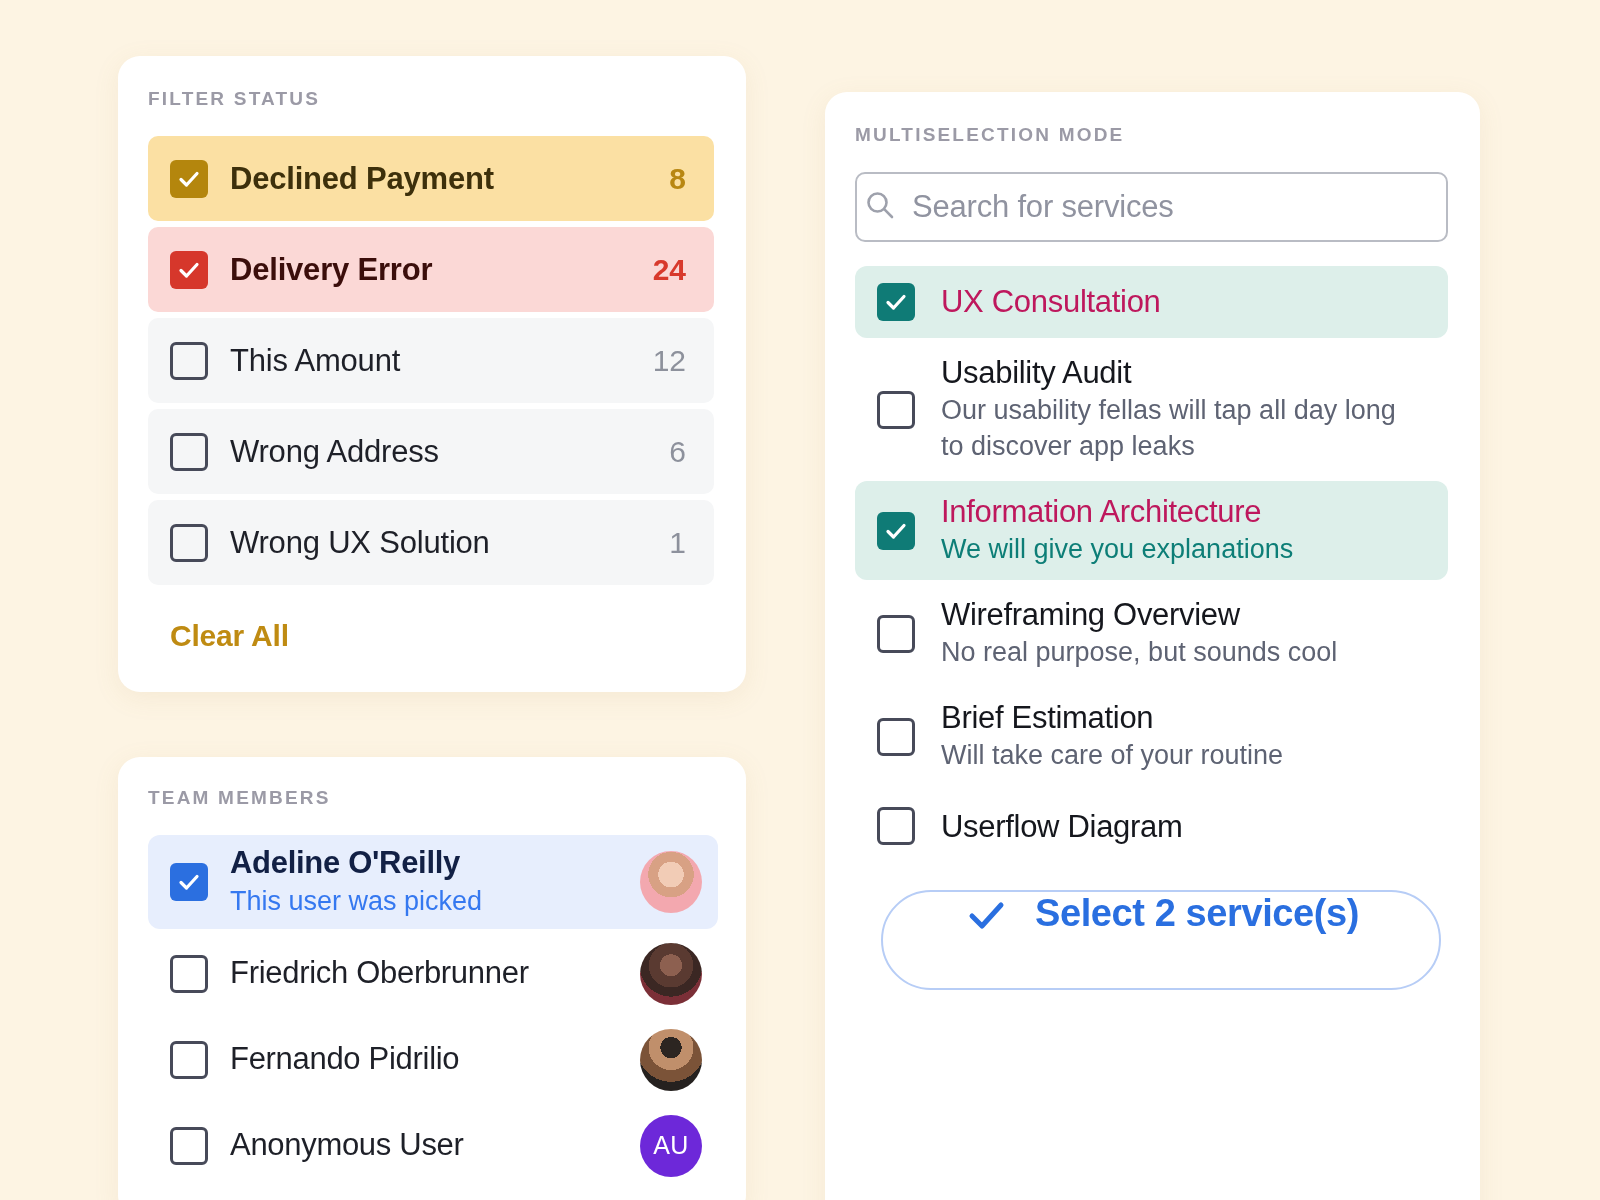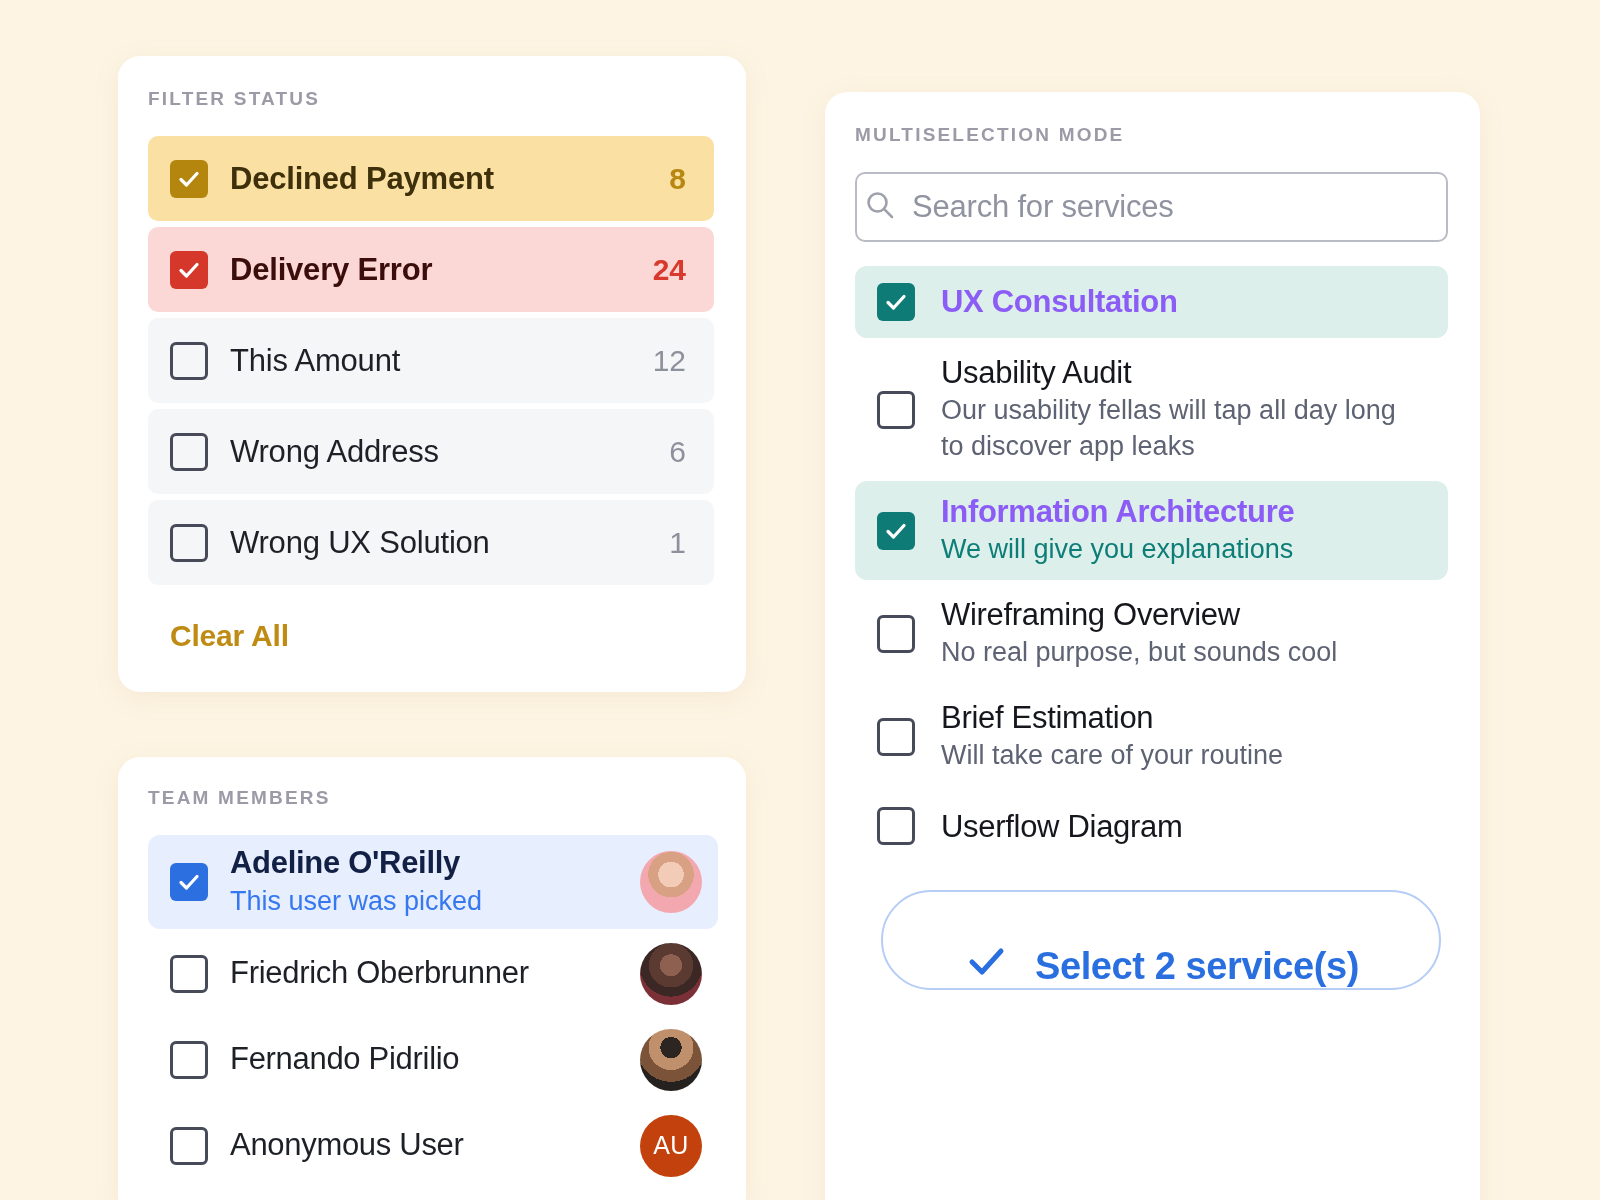--- a/index.html
+++ b/index.html
@@ -123,21 +123,21 @@
   }
 
   .avatar {
     width: 62px; height: 62px;
     border-radius: 50%;
     flex: 0 0 62px;
     overflow: hidden;
     position: relative;
   }
   .avatar.initials {
-    background: #c2410c;
+    background: #6d28d9;
     color: #ffffff;
     font-size: 25px;
     font-weight: 500;
     display: flex; align-items: center; justify-content: center;
     letter-spacing: 0.5px;
   }
 
   
   #multi-card { left: 825px; top: 60px; width: 655px; height: 1144px; margin-top: 32px; }
   #multi-card .inner { padding: 32px 32px 0 30px; }
@@ -169,39 +169,39 @@
     min-height: 72px;
   }
   .svc-row.selected { background: #ddefea; }
   .svc-row .texts { flex: 1; }
   .svc-row .title {
     font-size: 31px;
     color: #15171d;
     letter-spacing: -0.3px;
     line-height: 1.2;
   }
-  .svc-row.selected .title { font-weight: 700; color: #8b5cf6; }
+  .svc-row.selected .title { font-weight: 400; color: #be185d; }
   .svc-row .desc {
     font-size: 27px;
     color: #5e6373;
     line-height: 1.33;
     margin-top: 2px;
     max-width: 470px;
   }
   .svc-row.selected .desc { color: #0d7e77; }
 
   #select-btn {
     margin: 28px 0 0 26px;
     width: 560px;
     height: 100px;
     border: 2px solid #b7cdf6;
     border-radius: 50px;
     background: #ffffff;
     display: flex;
-    align-items: flex-end;
+    align-items: flex-start;
     justify-content: center;
     gap: 26px;
     cursor: pointer;
   }
   #select-btn .btn-label {
     font-size: 38px;
     font-weight: 700;
     color: #2a6fe0;
     letter-spacing: -0.4px;
   }

